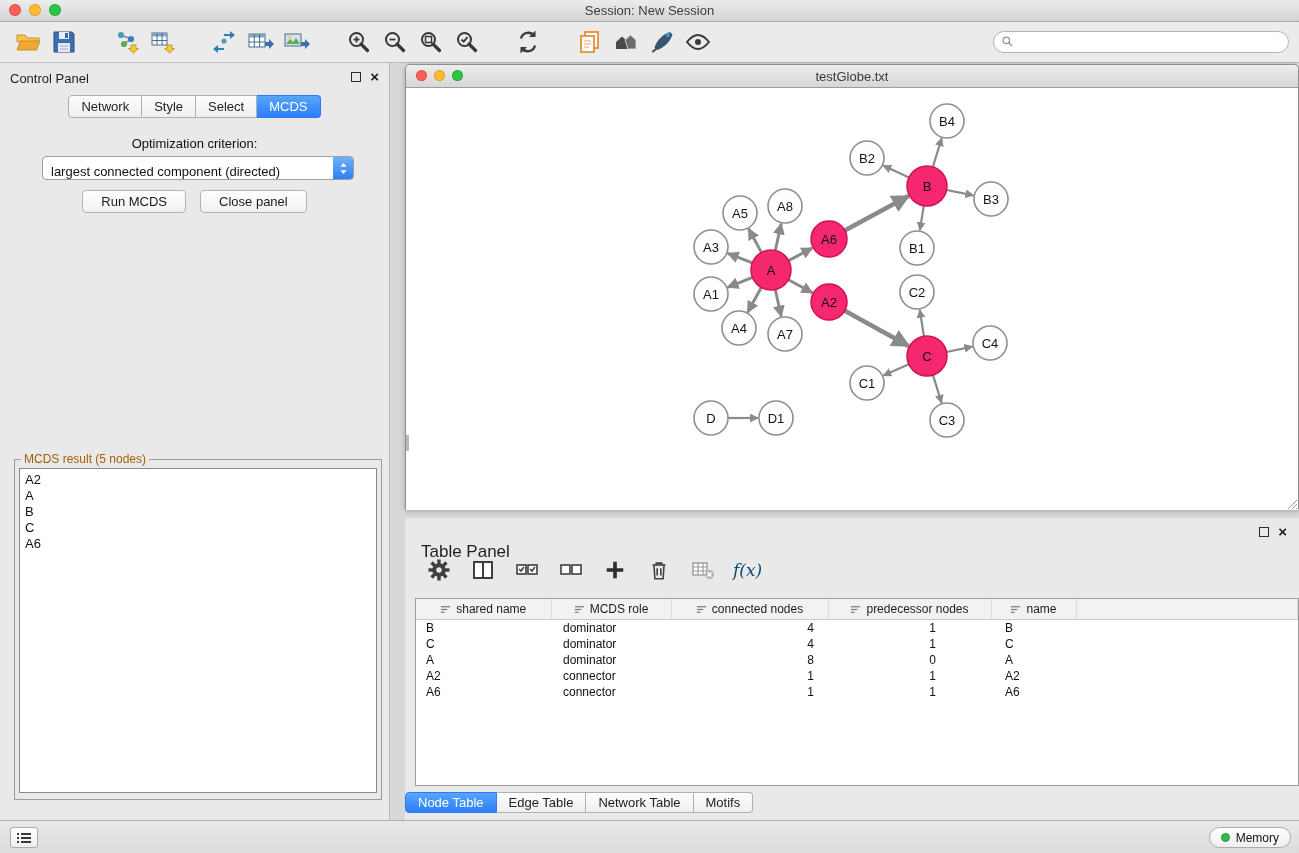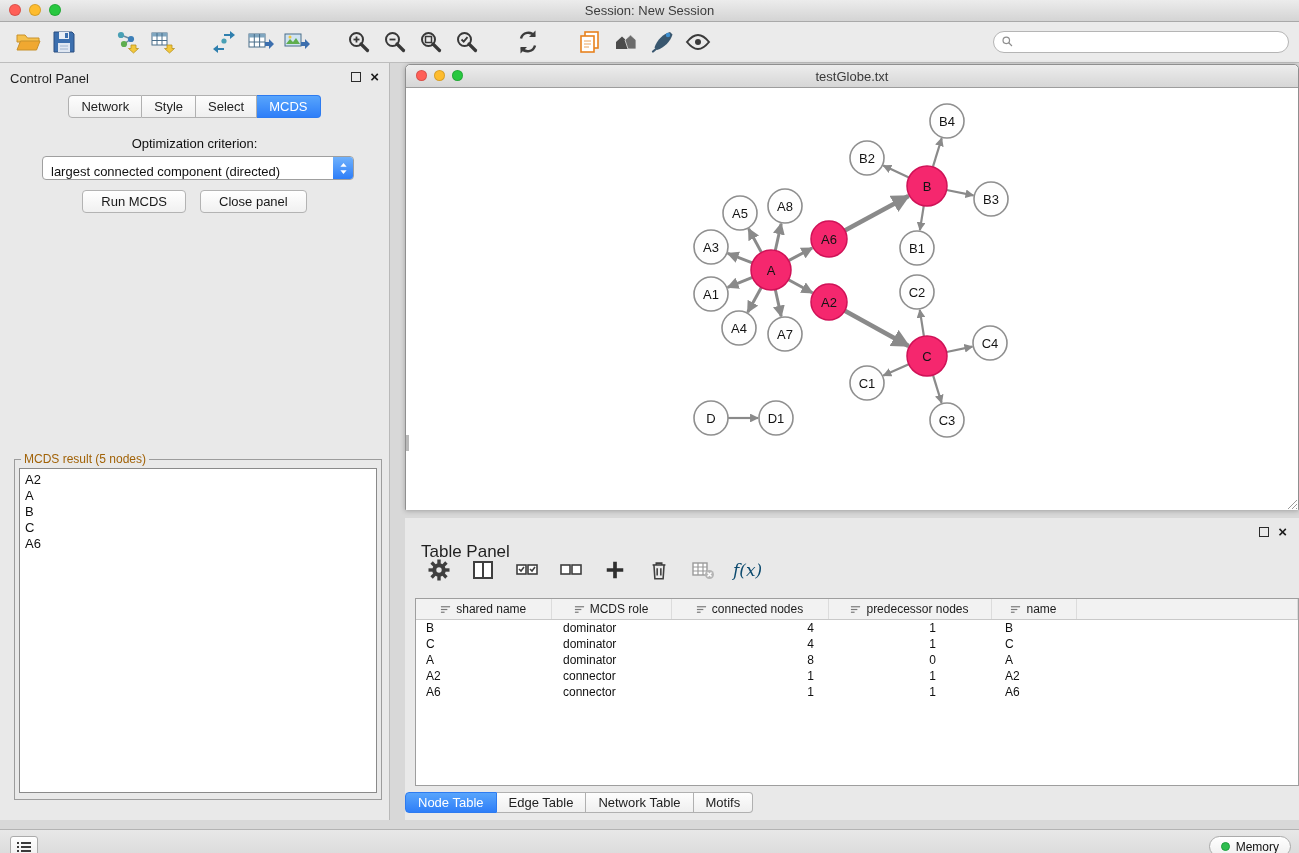--- a/index.html
+++ b/index.html
@@ -70,21 +70,21 @@
   .node-table tbody td{font-size:12px;height:16px;color:#101010;white-space:nowrap;overflow:hidden;padding:0;}
   .node-table tbody td:nth-child(1){padding-left:10px;}
   .node-table tbody td:nth-child(2){padding-left:12px;}
   .node-table tbody td:nth-child(3){text-align:right;padding-right:14px;}
   .node-table tbody td:nth-child(4){text-align:right;padding-right:55px;}
   .node-table tbody td:nth-child(5){padding-left:14px;}
   .tp-tabs{position:absolute;bottom:7px;left:0;right:0;display:flex;justify-content:flex-start;}
   .tp-tabs .seg{padding:2px 12px;}
 
   
-  .statusbar{position:absolute;left:0;bottom:0;width:100%;height:24px;background:linear-gradient(#e8e8e8,#dcdcdc);border-top:1px solid #b3b3b3;box-sizing:border-box;}
+  .statusbar{position:absolute;left:0;bottom:0;width:100%;height:33px;background:linear-gradient(#e8e8e8,#dcdcdc);border-top:1px solid #b3b3b3;box-sizing:border-box;}
   .sb-left-btn{position:absolute;left:10px;top:6px;width:28px;height:21px;background:linear-gradient(#ffffff,#efefef);border:1px solid #ababab;border-radius:3px;display:flex;align-items:center;justify-content:center;cursor:pointer;}
   .memory-btn{position:absolute;right:8px;top:6px;height:21px;background:linear-gradient(#ffffff,#efefef);border:1px solid #ababab;border-radius:11px;display:flex;align-items:center;gap:6px;padding:0 11px;font-size:12px;color:#101010;box-sizing:border-box;cursor:pointer;}
   .memory-dot{width:9px;height:9px;border-radius:50%;background:#2ebd4e;border:1px solid #1d9e3c;box-sizing:border-box;}
 </style>
 </head>
 <body>
 
 <div class="app">
 
   <div class="titlebar">

